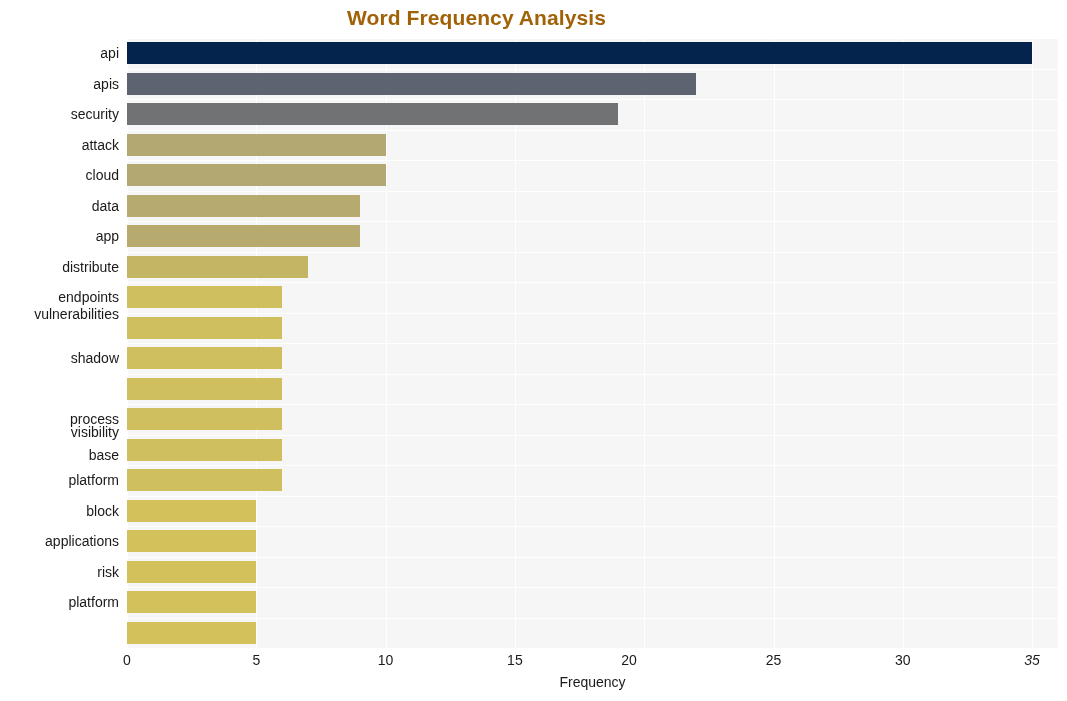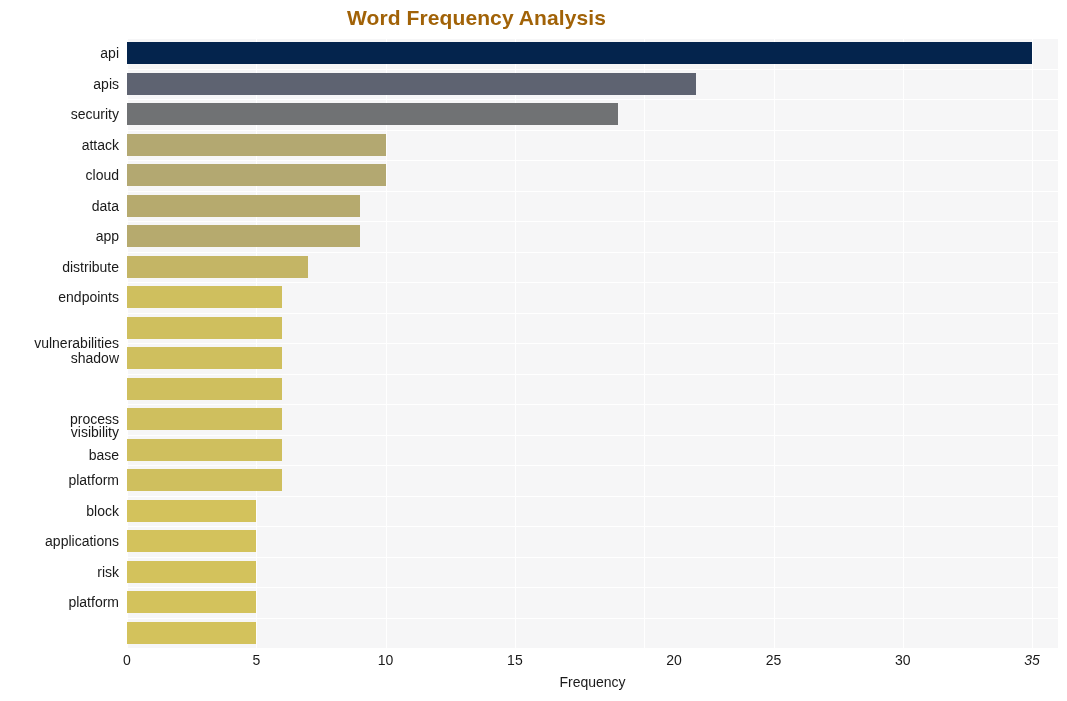--- a/index.html
+++ b/index.html
@@ -237,38 +237,38 @@
   <div id="y-tick-labels">
       <div class="y-tick" style="top: 1.25px;">api</div>
       <div class="y-tick" style="top: 31.75px;">apis</div>
       <div class="y-tick" style="top: 62.25px;">security</div>
       <div class="y-tick" style="top: 92.75px;">attack</div>
       <div class="y-tick" style="top: 123.25px;">cloud</div>
       <div class="y-tick" style="top: 153.75px;">data</div>
       <div class="y-tick" style="top: 184.25px; padding-left: 6px;">app</div>
       <div class="y-tick" style="top: 214.75px;">distribute</div>
       <div class="y-tick" style="top: 245.25px; padding-left: 36px;">endpoints</div>
-      <div class="y-tick" style="top: 291px;">vulnerabilities</div>
+      <div class="y-tick" style="top: 262px;">vulnerabilities</div>
       <div class="y-tick" style="top: 306.25px;">shadow</div>
       <div class="y-tick" style="top: 336.75px; margin-top: 43px;">visibility</div>
       <div class="y-tick" style="top: 367.25px; margin-left: 7px;">process</div>
       <div class="y-tick" style="top: 378px; margin-top: 25px;">base</div>
       <div class="y-tick" style="top: 428.25px;">platform</div>
       <div class="y-tick" style="top: 458.75px;">block</div>
       <div class="y-tick" style="top: 489.25px;">applications</div>
       <div class="y-tick" style="top: 519.75px;">risk</div>
       <div class="y-tick" style="top: 550.25px;">platform</div>
     </div>
 
   <div id="x-tick-labels">
       <div class="x-tick" style="left: 127px;">0</div>
       <div class="x-tick" style="left: 256.306px;">5</div>
       <div class="x-tick" style="left: 385.611px;">10</div>
       <div class="x-tick" style="left: 514.917px;">15</div>
-      <div class="x-tick" style="left: 674px;">20</div>
+      <div class="x-tick" style="left: 629px;">20</div>
       <div class="x-tick" style="left: 773.528px;">25</div>
       <div class="x-tick" style="left: 902.833px;">30</div>
       <div class="x-tick" style="left: 1032.14px; font-style: italic;">35</div>
     </div>
 
   <div id="x-axis-title">Frequency</div>
 
 </div>
 
 </body></html>

